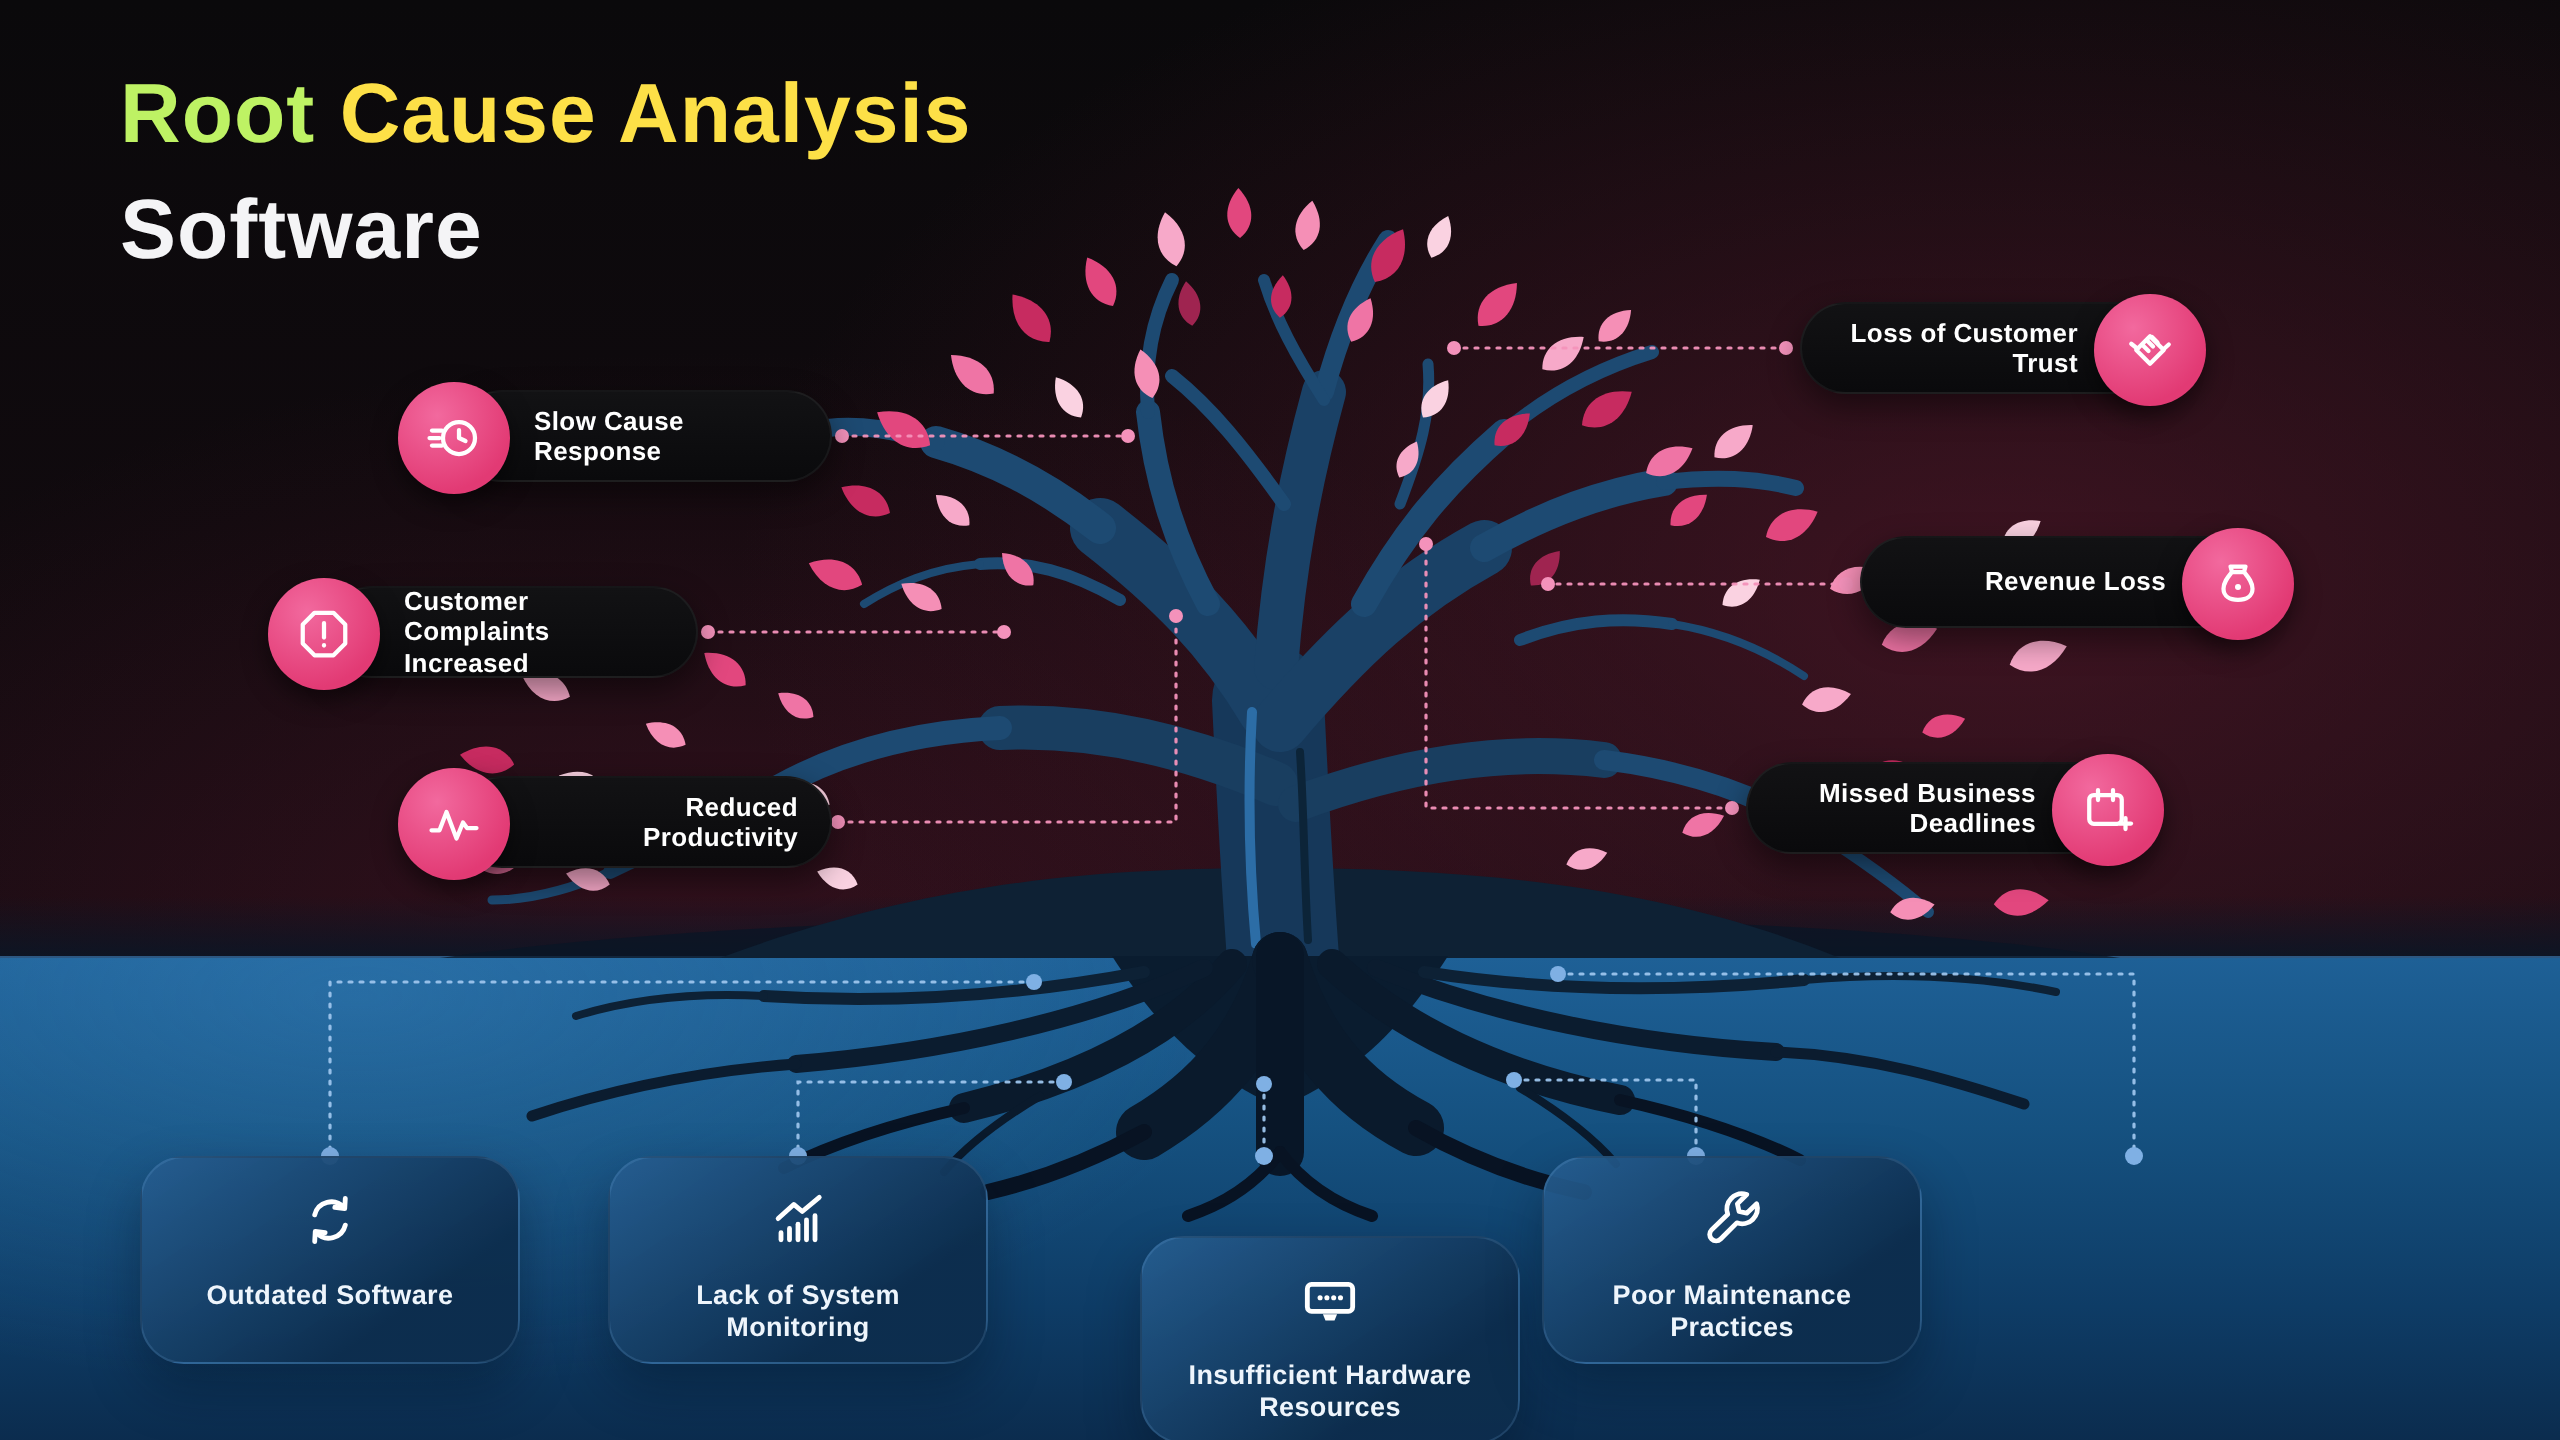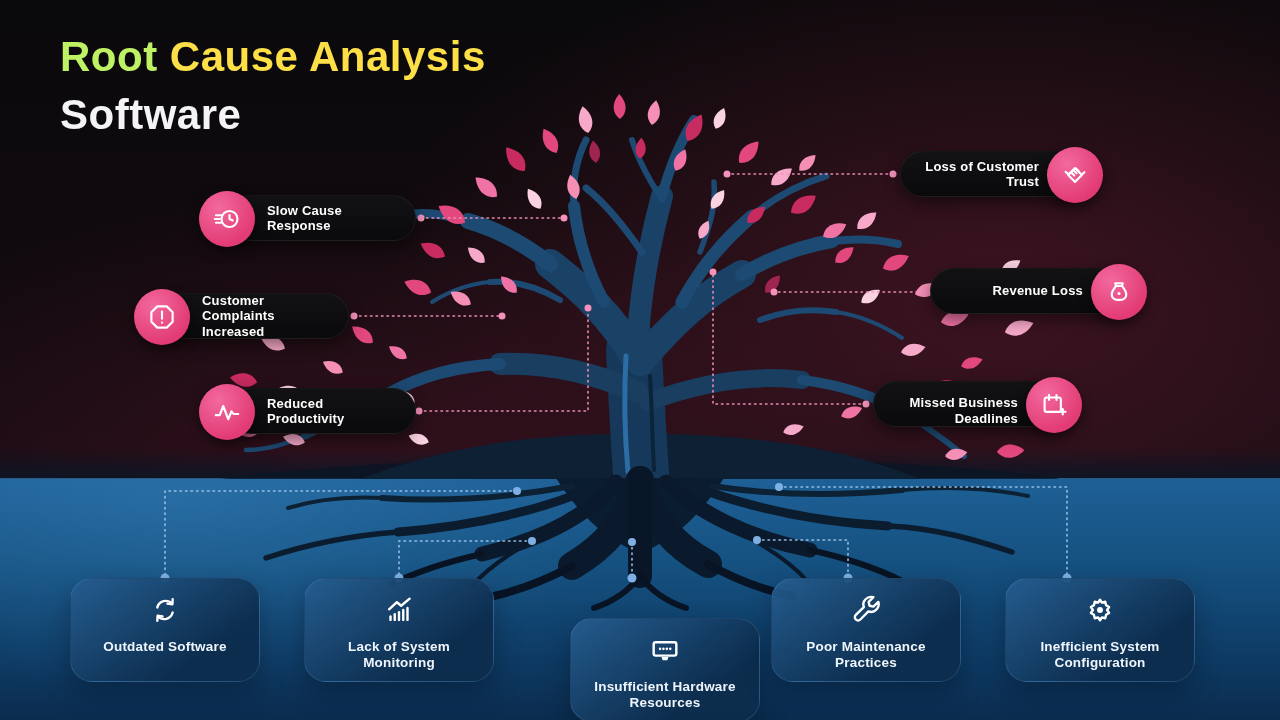--- a/index.html
+++ b/index.html
@@ -251,21 +251,21 @@
           <g class="icon-stroke">
             <path d="M8.2,3.5 L15.8,3.5 L20.5,8.2 L20.5,15.8 L15.8,20.5 L8.2,20.5 L3.5,15.8 L3.5,8.2 Z"></path>
             <path d="M12,7.6 L12,13.4"></path>
             <path d="M12,16.4 L12,16.6"></path>
           </g>
         </svg>
     </span>
     <span class="pill-text">Customer Complaints
 Increased</span>
   </div>
-  <div class="pill pill-left" style="left:228px;top:388px;width:188px;">
+  <div class="pill pill-left" style="left:228px;top:388px;width:188px;text-align:right;">
     <span class="pill-circle">
       <svg viewBox="0 0 24 24">
           <g class="icon-stroke">
             <path d="M3,14.5 H6.2 L9,7.2 L13,17.8 L15.6,11.4 L17.2,13.6 H21"></path>
           </g>
         </svg>
     </span>
     <span class="pill-text">Reduced
 Productivity</span>
   </div>
@@ -291,21 +291,21 @@
             <path d="M11,8.4 L13.2,10.6"></path>
             <path d="M12.8,6.8 L15,9"></path>
             <path d="M4.5,9.5 L7,11.5"></path>
             <path d="M19.5,9.8 L17.3,11.8"></path>
           </g>
         </svg>
     </span>
     <span class="pill-text">Loss of Customer
 Trust</span>
   </div>
-  <div class="pill pill-right" style="left:873px;top:381px;width:192px;align-items:flex-end;">
+  <div class="pill pill-right" style="left:873px;top:381px;width:192px;">
     <span class="pill-circle">
       <svg viewBox="0 0 24 24">
           <g class="icon-stroke">
             <rect x="4.5" y="6" width="13" height="11.5" rx="1.8"></rect>
             <path d="M8,4 L8,8"></path>
             <path d="M14,4 L14,8"></path>
             <path d="M16.8,17.4 h4.4"></path>
             <path d="M19,15.2 v4.4"></path>
           </g>
         </svg>
@@ -365,25 +365,13 @@
     <span class="card-icon">
       <svg viewBox="0 0 24 24">
           <g class="icon-stroke">
             <path d="M20.7,6.3 c0.6,1.9 0.1,4 -1.4,5.5 c-1.5,1.5 -3.7,1.9 -5.6,1.2 L8,18.7 c-0.9,0.9 -2.3,0.9 -3.2,0 c-0.9,-0.9 -0.9,-2.3 0,-3.2 L10.5,10 C9.8,8.1 10.2,5.9 11.7,4.4 c1.5,-1.5 3.6,-2 5.5,-1.4 L13.9,6.3 L14.5,9 L17.2,9.6 Z"></path>
           </g>
         </svg>
     </span>
     <span class="card-label">Poor Maintenance
 Practices</span>
   </div>
-  <div class="card" style="left:1005px;">
-    <span class="card-icon">
-      <svg viewBox="0 0 24 24">
-          <g class="icon-stroke">
-            <path d="M12,3.4 L13.3,5.5 L15.7,4.9 L16.3,7.3 L18.4,8.6 L17,10.7 L18.4,12.8 L16.3,14.1 L15.7,16.5 L13.3,15.9 L12,18 L10.7,15.9 L8.3,16.5 L7.7,14.1 L5.6,12.8 L7,10.7 L5.6,8.6 L7.7,7.3 L8.3,4.9 L10.7,5.5 Z" transform="translate(0,1.3)"></path>
-          </g>
-          <circle cx="12" cy="12" r="2.1" fill="#fff"></circle>
-        </svg>
-    </span>
-    <span class="card-label">Inefficient System
-Configuration</span>
-  </div>
 </div>
 
 </body></html>

